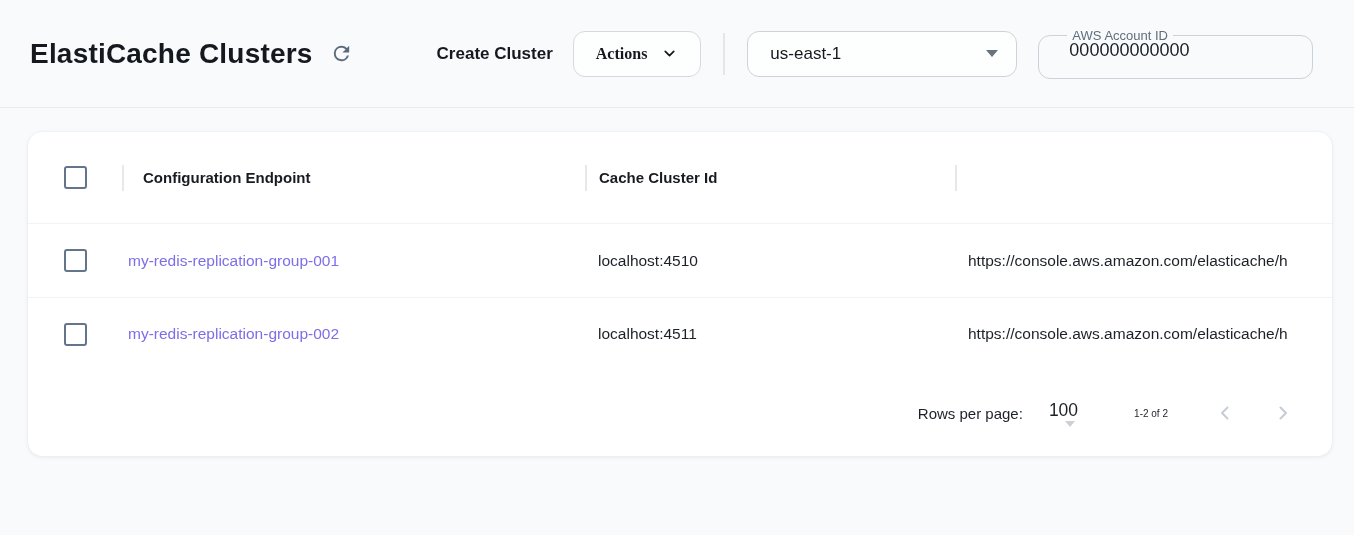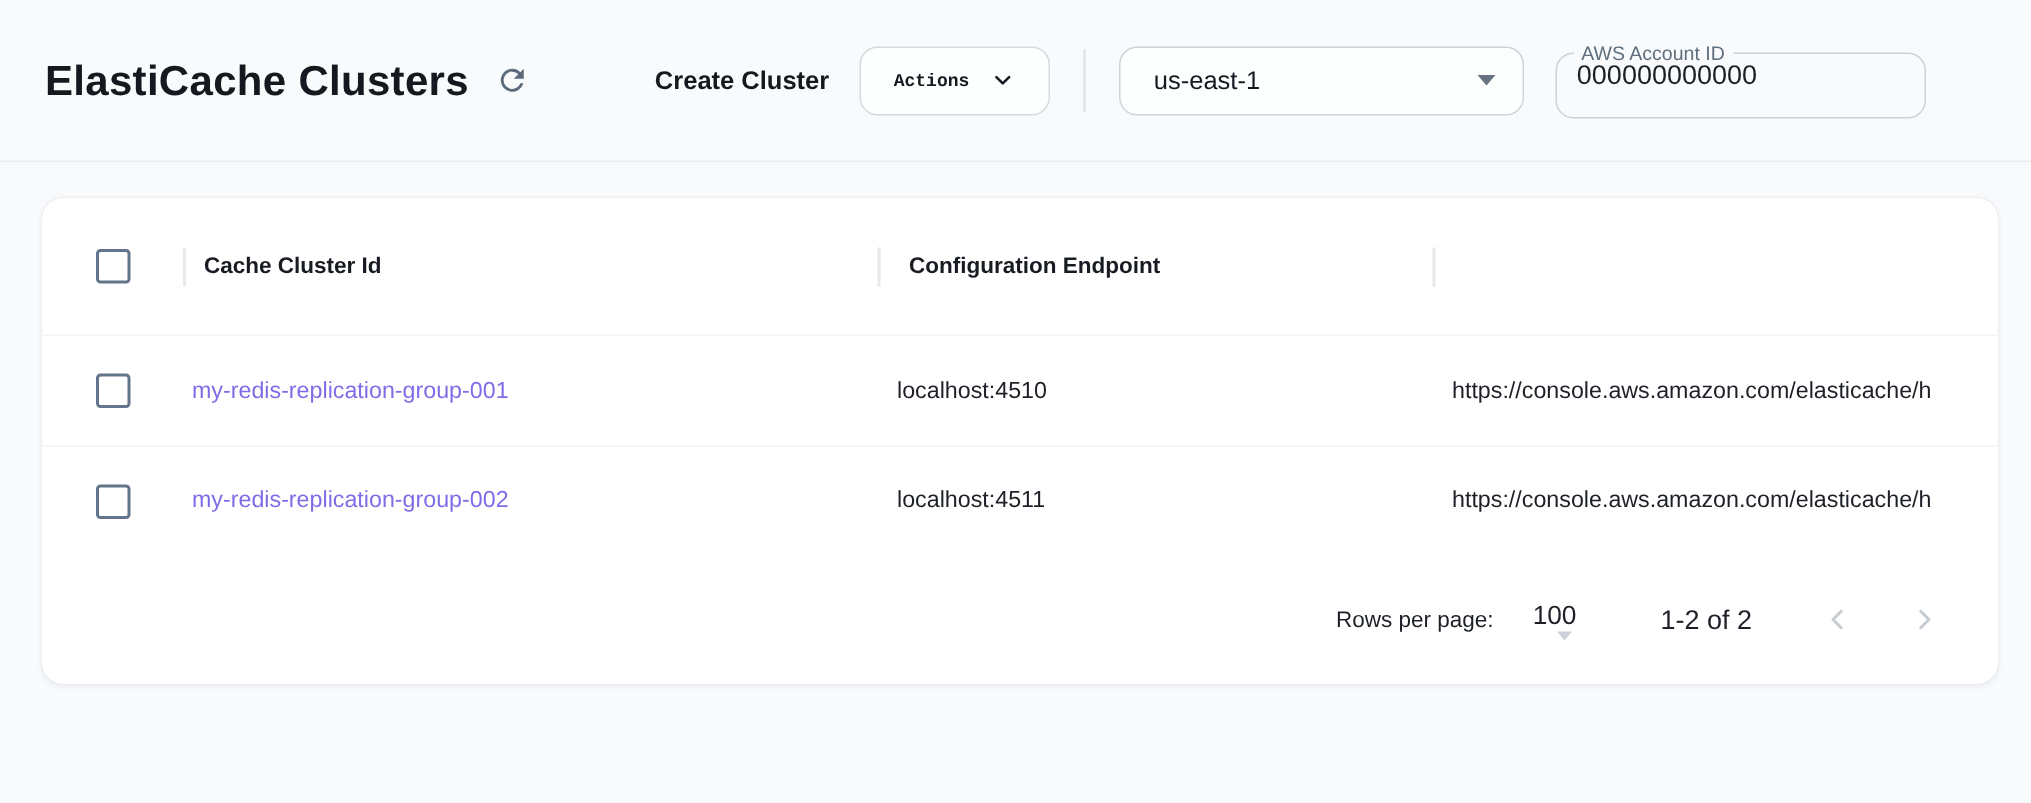--- a/index.html
+++ b/index.html
@@ -41,22 +41,22 @@
     white-space: nowrap;
   }
   .actions-btn {
     margin-left: 20px;
     height: 46px;
     padding: 0 22px;
     display: flex; align-items: center; gap: 14px;
     background: #fdfefe;
     border: 1px solid #d6dade;
     border-radius: 12px;
-    font-family: Liberation Mono, monospace;
-    font-size: 12px; font-weight: 700; color: #15191f;
+    font-family: Liberation Serif, serif;
+    font-size: 16px; font-weight: 700; color: #15191f;
     cursor: pointer;
     white-space: nowrap;
   }
   .vdivider {
     width: 2px; height: 42px;
     background: #e3e6ea;
     margin: 0 22px;
     flex: none;
   }
   .region-select {
@@ -71,24 +71,24 @@
   }
   .region-select .caret {
     margin-left: auto;
     width: 0; height: 0;
     border-left: 6px solid transparent;
     border-right: 6px solid transparent;
     border-top: 7px solid #687280;
   }
   .account-field {
     margin-left: 21px;
-    width: 247px; height: 50px;
+    width: 275px; height: 50px;
     border: 1px solid #ccd2d9;
     border-radius: 12px;
-    padding: 0 1px;
+    padding: 0 18px;
     position: relative;
     background: transparent;
   }
   .account-field legend {
     margin-left: 10px;
     padding: 0 5px;
     font-size: 13px;
     color: #5f6e7d;
     line-height: 1;
   }
@@ -174,21 +174,21 @@
     flex-direction: column;
   }
   .rpp-value { font-size: 17.5px; color: #1d2127; }
   .rpp-caret {
     margin-left: 14px;
     width: 0; height: 0;
     border-left: 5px solid transparent;
     border-right: 5px solid transparent;
     border-top: 6px solid #ccd1d7;
   }
-  .range-label { margin-left: 56px; font-size: 18px; color: #1d2127; }
+  .range-label { margin-left: 56px; font-size: 10px; color: #1d2127; }
   .pg-btn {
     background: none; border: none; padding: 0;
     width: 26px; height: 26px;
     display: flex; align-items: center; justify-content: center;
     cursor: default;
   }
   .pg-prev { margin-left: 44px; }
   .pg-next { margin-left: 32px; }
 </style>
 </head>
@@ -228,27 +228,27 @@
     <input type="text" value="000000000000" style="">
   </fieldset>
 </div>
 
 <div class="card">
 
   <div class="grid-row thead">
     <div class="cell-check">
       <div class="checkbox"></div>
     </div>
+    <div class="th c2">
+      <span class="sep"></span>
+      <span>Configuration Endpoint</span>
+    </div>
     <div class="th c1">
       <span class="sep"></span>
       <span>Cache Cluster Id</span>
-    </div>
-    <div class="th c2">
-      <span class="sep"></span>
-      <span>Configuration Endpoint</span>
     </div>
     <div class="th c3">
       <span class="sep"></span>
     </div>
   </div>
 
   <div id="table-body">
     <div class="grid-row trow">
       <div class="cell-check">
         <div class="checkbox"></div>

